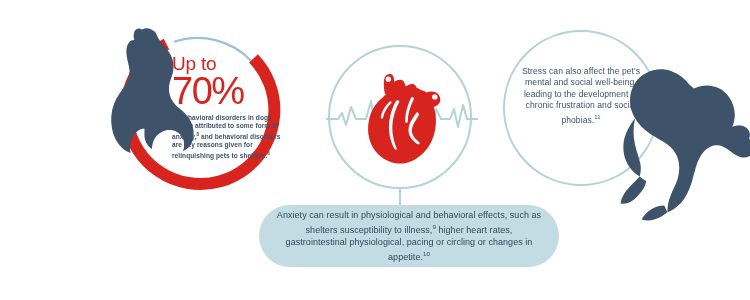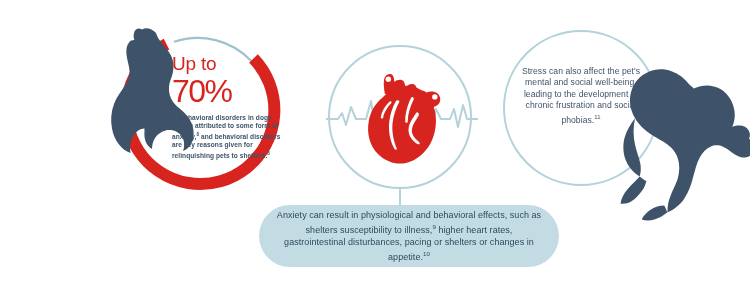--- a/index.html
+++ b/index.html
@@ -57,21 +57,21 @@
   .upto {
     color: #d8241f;
     font-size: 19px;
     line-height: 19px;
     font-weight: 400;
     letter-spacing: -0.2px;
     margin: 0;
   }
   .bignum {
     color: #d8241f;
-    font-size: 32px;
+    font-size: 38px;
     line-height: 36px;
     font-weight: 400;
     letter-spacing: -1.5px;
     margin: 0 0 5px 0;
   }
   .left-body {
     color: #3e5369;
     font-size: 6.6px;
     line-height: 8.4px;
     font-weight: 700;
@@ -345,16 +345,16 @@
           C49,150 45,141 43,131 C40,118 40,104 43,91 Z"></path>
         <path fill="#3e5369" d="
           M50,179 C44,186 37,192 31,199 C26,205 22,212 21,220
           C26,221 32,220 37,217 C44,213 49,207 54,200
           C57,196 59,191 60,186 C57,184 53,182 50,179 Z"></path>
       </svg>
     </div>
   </div>
 
   <div id="callout">
-    <div id="callout-text"><span>Anxiety can result in physiological and behavioral effects, such as shelters susceptibility to illness,</span><sup>9</sup><span> higher heart rates, gastrointestinal disturbances, pacing or shelters or changes in appetite.</span><sup>10</sup></div>
+    <div id="callout-text"><span>Anxiety can result in physiological and behavioral effects, such as shelters susceptibility to illness,</span><sup>9</sup><span> higher heart rates, gastrointestinal physiological, pacing or circling or changes in appetite.</span><sup>10</sup></div>
   </div>
 
 </div>
 
 </body></html>

